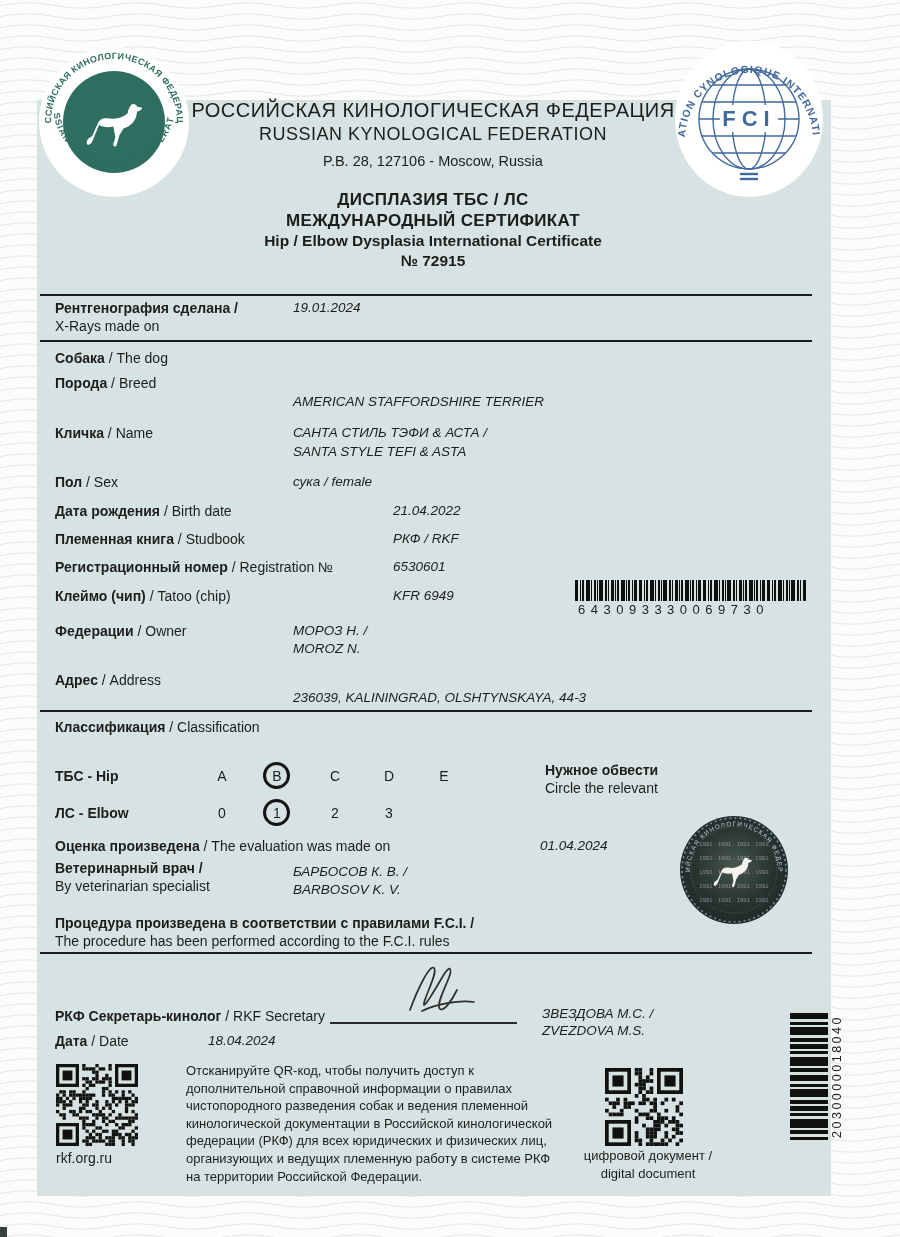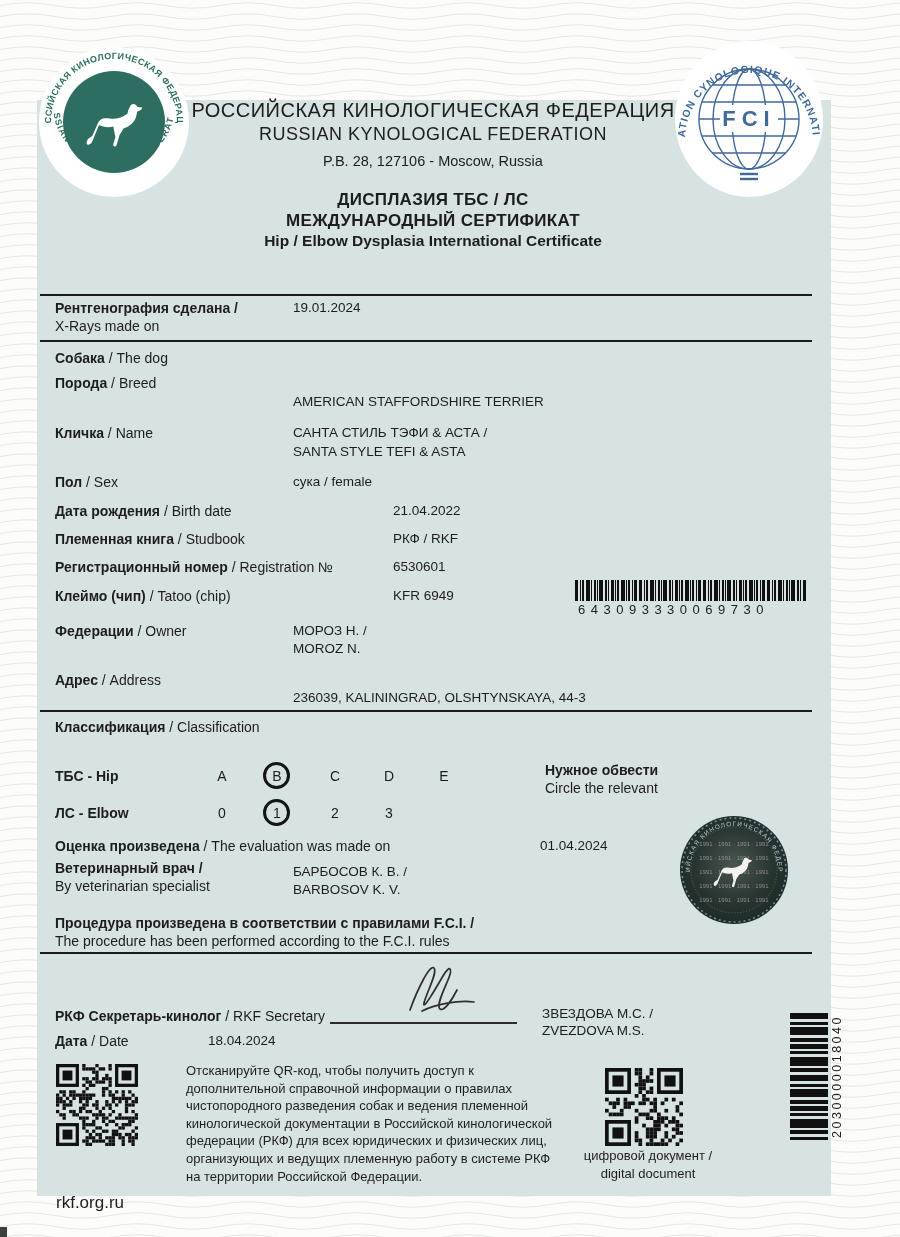--- a/index.html
+++ b/index.html
@@ -9,31 +9,31 @@
   .panel{position:absolute;left:37px;top:100px;width:794px;height:1096px;background:#d7e2e2;}
   .rule{position:absolute;left:40px;width:772px;height:2px;background:#1b1b1b;}
   .hdr{left:120px;width:626px;text-align:center;}
   .orgru{font-size:20px;letter-spacing:.5px;}
   .orgen{font-size:18px;letter-spacing:.5px;}
   .pobox{font-size:14.5px;}
   .t1{font-size:17px;font-weight:700;letter-spacing:.3px;}
   .t2{font-size:15.5px;font-weight:700;}
   .lbl{font-size:14px;}
   .lbl b{font-weight:700;}
-  .val{font-size:13.5px;}
+  .val{font-size:13.5px;font-style:italic;}
   .opt{position:absolute;width:22px;text-align:center;font-size:14px;}
   .circ{position:absolute;width:21px;height:21px;border:3.5px solid #141414;border-radius:50%;}
   .sigline{position:absolute;left:330px;top:1022px;width:187px;height:1.5px;background:#2b2b2b;}
   .bdigits{position:absolute;left:578px;top:602px;width:228px;text-align:left;
            font-size:13px;letter-spacing:5.5px;}
   .vdig{position:absolute;left:830px;top:1140px;width:127px;font-size:12.5px;letter-spacing:2.5px;
         transform:rotate(-90deg);transform-origin:0 0;text-align:center;}
   .para{position:absolute;left:186px;top:1062px;width:374px;font-size:13px;line-height:17.6px;
         white-space:normal;}
-  .qcap{font-size:17px;margin-top:43px;}
+  .qcap{font-size:14px;}
   .qcap2{position:absolute;left:562px;width:172px;text-align:center;font-size:13px;}
   .cornermark{position:absolute;left:0;top:1227px;width:7px;height:10px;background:#3a413d;}
   svg{display:block;}
 </style>
 </head>
 <body>
 
 <div class="page">
 
   <svg class="abs" style="left:0;top:0" width="900" height="1237" viewBox="0 0 900 1237">
@@ -86,20 +86,21 @@
       <textPath href="#fciRing" startOffset="50%" text-anchor="middle">FEDERATION CYNOLOGIQUE INTERNATIONALE</textPath>
     </text>
   </svg>
 
   <div class="abs hdr orgru" style="top:99px">РОССИЙСКАЯ КИНОЛОГИЧЕСКАЯ ФЕДЕРАЦИЯ</div>
   <div class="abs hdr orgen" style="top:124px">RUSSIAN KYNOLOGICAL FEDERATION</div>
   <div class="abs hdr pobox" style="top:153px">P.B. 28, 127106 - Moscow, Russia</div>
   <div class="abs hdr t1" style="top:190px">ДИСПЛАЗИЯ ТБС / ЛС</div>
   <div class="abs hdr t1" style="top:211px">МЕЖДУНАРОДНЫЙ СЕРТИФИКАТ</div>
   <div class="abs hdr t2" style="top:232px">Hip / Elbow Dysplasia International Certificate</div>
+  <div class="abs hdr t2" style="top:252px">№ 72915</div>
 
   <div class="rule" style="top:294px"></div>
   <div class="rule" style="top:340px"></div>
   <div class="rule" style="top:710px"></div>
   <div class="rule" style="top:952px"></div>
 
   <div class="abs lbl" style="left:55px;top:300px"><b>Рентгенография сделана /</b></div>
   <div class="abs lbl" style="left:55px;top:318px">X-Rays made on</div>
   <div class="abs val" style="left:293px;top:300px">19.01.2024</div>
 

